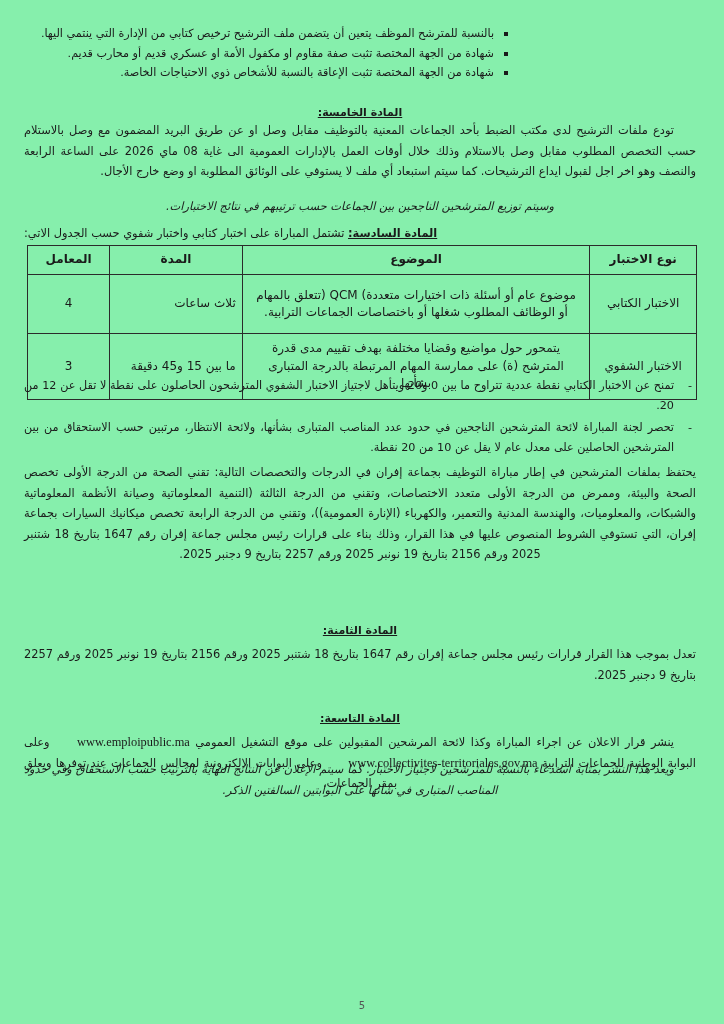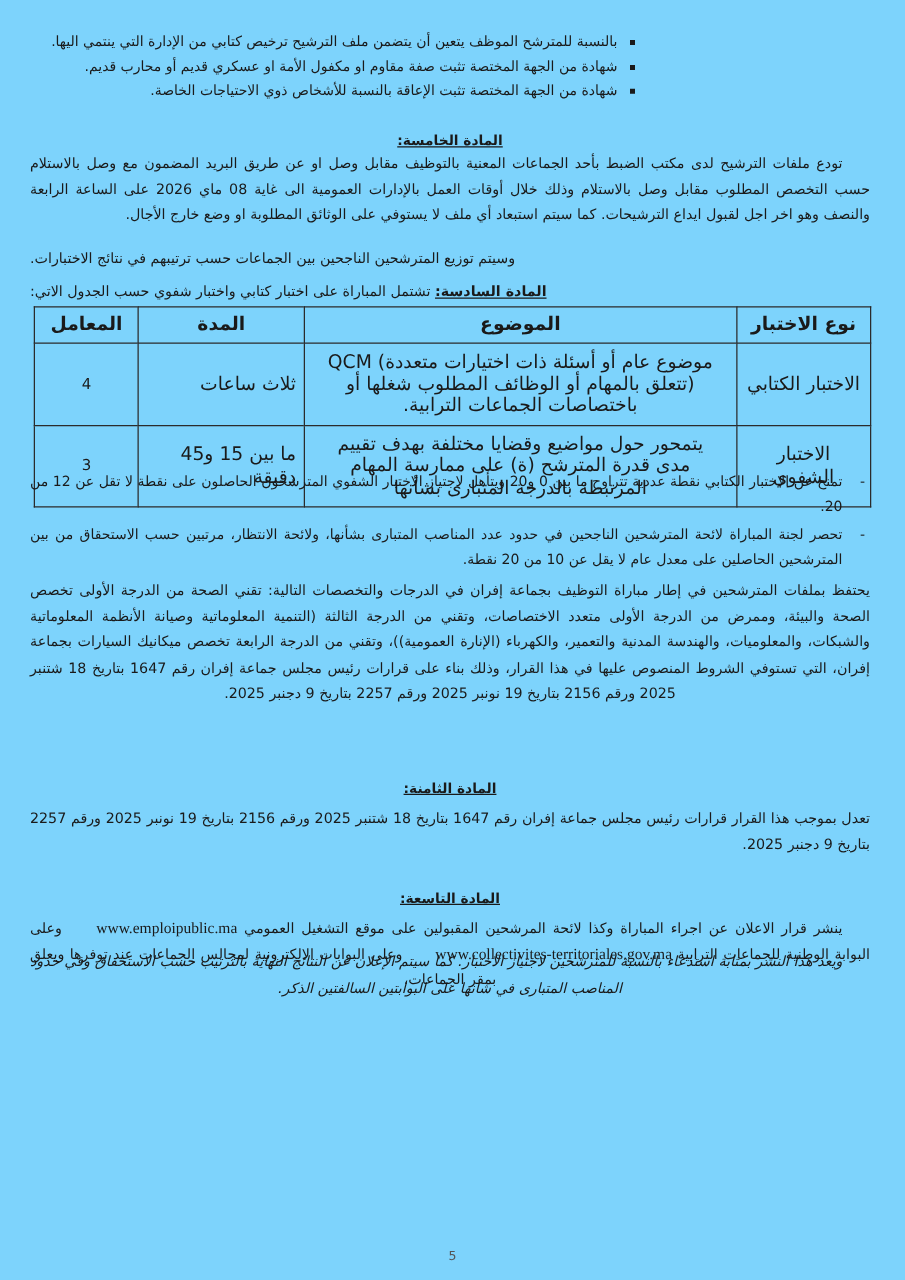--- a/index.html
+++ b/index.html
@@ -11,21 +11,21 @@
     width: 724px;
     height: 1024px;
     position: relative;
     font-family: "DejaVu Sans", "Liberation Sans", sans-serif;
     color: #1a1a1a;
     overflow: hidden;
   }
   .page {
     position: absolute;
     inset: 0;
-    background: #7dd3fc;
+    background: #86efac;
     padding: 0;
   }
 
   .bullet-list {
     list-style: none;
     margin: 0;
     padding: 0;
     position: absolute;
     right: 216px;
     left: 10px;
@@ -66,21 +66,21 @@
   }
   .para.indent { text-indent: 22px; }
   .para.center-last { text-align-last: center; }
 
   
   .blk { position: absolute; }
 
   #article5 { right: 28px; left: 24px; top: 106px; }
   #article5 .article-head { margin-bottom: 1px; }
 
-  #para5b { right: 28px; left: 24px; top: 196px; font-size: 11.4px; line-height: 20px; text-align: left; }
+  #para5b { right: 28px; left: 24px; top: 196px; font-size: 11.4px; line-height: 20px; text-align: center; font-style: italic; }
 
   #article6 { right: 28px; left: 24px; top: 226px; }
   #article6 .inline-head {
     font-weight: bold;
     text-decoration: underline;
   }
   #article6 .line { font-size: 11.4px; text-align: left; }
 
   
   table.exam-table {
@@ -88,21 +88,21 @@
     top: 245px;
     right: 27px;
     width: 670px;
     border-collapse: collapse;
     direction: rtl;
   }
   table.exam-table th,
   table.exam-table td {
     border: 1px solid #2b2b2b;
     padding: 5px 6px;
-    font-size: 15px;
+    font-size: 12px;
     line-height: 17.5px;
     vertical-align: middle;
   }
   table.exam-table th {
     font-weight: bold;
     text-align: center;
     height: 22px;
     padding: 3px 6px;
   }
   table.exam-table td.type {

